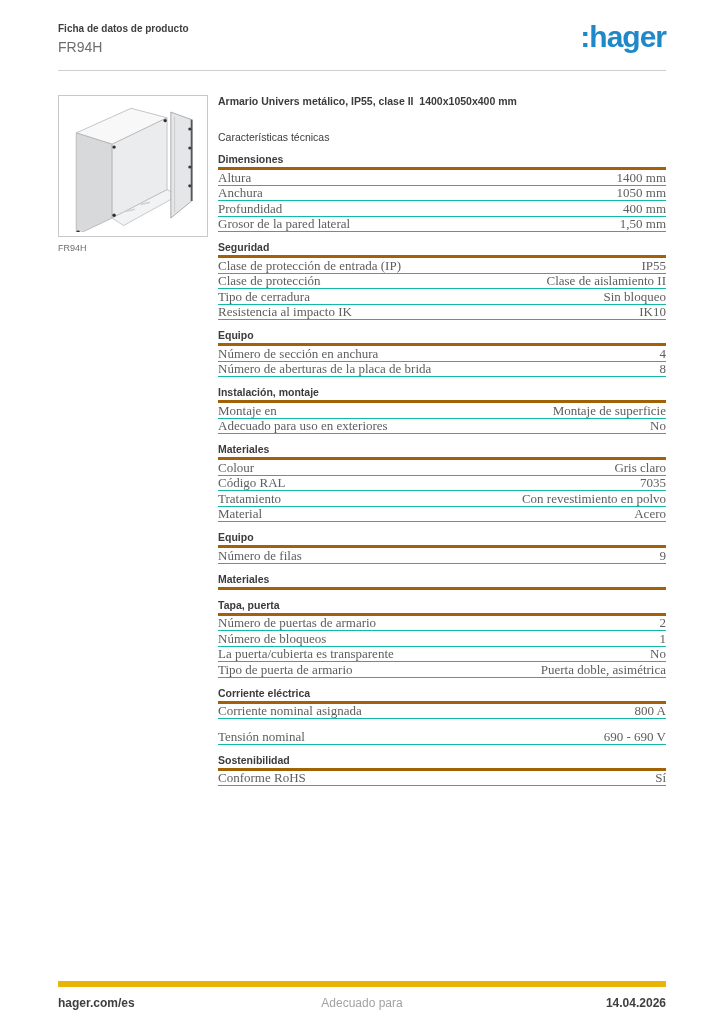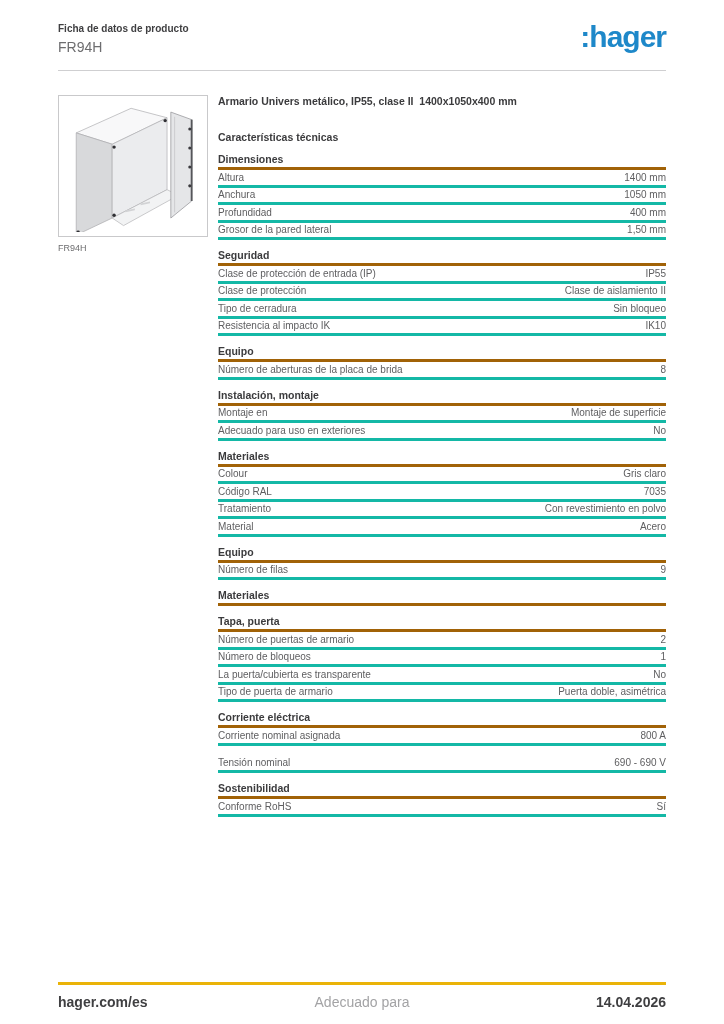--- a/index.html
+++ b/index.html
@@ -26,43 +26,44 @@
   .image-box {
     width: 148px; height: 140px;
     border: 1px solid #c9c9cb; background: #ffffff;
     display: flex; align-items: center; justify-content: center;
     box-sizing: content-box;
   }
   .image-caption { font-size: 9px; color: #6d6d6f; margin-top: 6px; }
 
   .content { flex: 1; margin-left: 10px; min-width: 0; }
   .product-title { font-size: 10.5px; font-weight: bold; color: #3b3b3d; line-height: 13px; white-space: pre-wrap; }
-  .char-heading { font-size: 10.5px; font-weight: bold; color: #3b3b3d; margin-top: 23px; line-height: 13px; }
+  .char-heading { font-size: 10.5px; font-weight: normal; color: #3b3b3d; margin-top: 23px; line-height: 13px; }
 
   .spec-section { margin-top: 10px; }
   .spec-title {
     font-size: 10.5px; font-weight: bold; color: #3b3b3d;
     line-height: 11px; padding-bottom: 2px;
     border-bottom: 3px solid #a16207;
     margin: 0;
   }
   .spec-row {
     display: flex; justify-content: space-between; align-items: baseline;
-    font-size: 10px; color: #5e5e60;
+    font-size: 13px; color: #5e5e60;
     line-height: 11px; padding: 1.5px 0 2px 0;
-    border-bottom: 3px solid #14b8a6;
+    border-bottom: 1px solid #14b8a6;
+    font-family: Liberation Serif, serif;
   }
   .spec-label { text-align: left; }
   .spec-value { text-align: left; white-space: nowrap; padding-left: 12px; }
 
   
   .footer {
     position: absolute; bottom: 14px; left: 58px; right: 58px;
-    border-top: 3px solid #eab308; padding-top: 9px;
-    font-size: 14px; color: #3f3f41;
+    border-top: 6px solid #eab308; padding-top: 9px;
+    font-size: 12px; color: #3f3f41;
   }
   .footer-left { font-weight: bold; }
   .footer-center {
     position: absolute; left: 50%; transform: translateX(-50%);
     color: #a3a3a5; font-weight: normal;
   }
   .footer-right { position: absolute; right: 0; font-weight: bold; }
 </style>
 </head>
 <body>
@@ -152,20 +153,24 @@
               <span class="spec-value">Sin bloqueo</span>
             </div>
             <div class="spec-row">
               <span class="spec-label">Resistencia al impacto IK</span>
               <span class="spec-value">IK10</span>
             </div>
           </section>
           <section class="spec-section">
             <h3 class="spec-title">Equipo</h3>
             <div class="spec-row">
+              <span class="spec-label">Número de sección en anchura</span>
+              <span class="spec-value">4</span>
+            </div>
+            <div class="spec-row">
               <span class="spec-label">Número de aberturas de la placa de brida</span>
               <span class="spec-value">8</span>
             </div>
           </section>
           <section class="spec-section">
             <h3 class="spec-title">Instalación, montaje</h3>
             <div class="spec-row">
               <span class="spec-label">Montaje en</span>
               <span class="spec-value">Montaje de superficie</span>
             </div>

